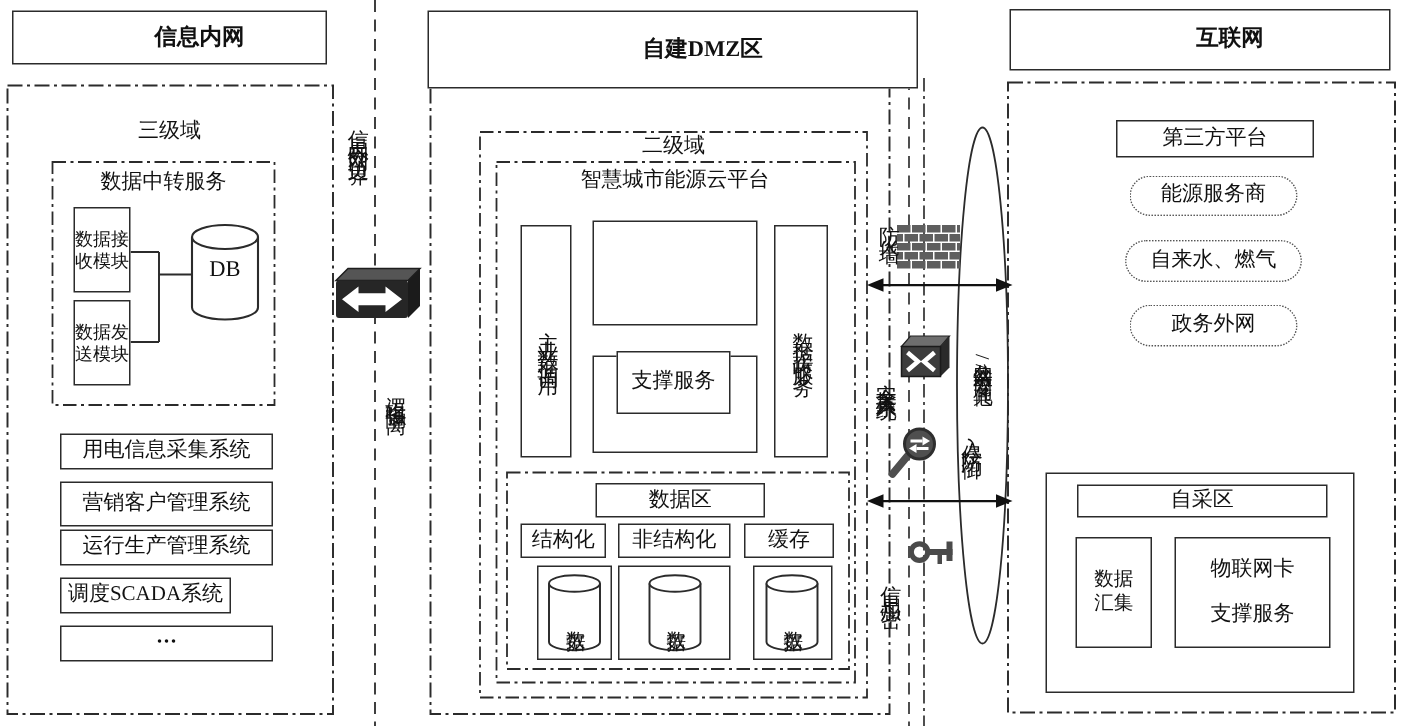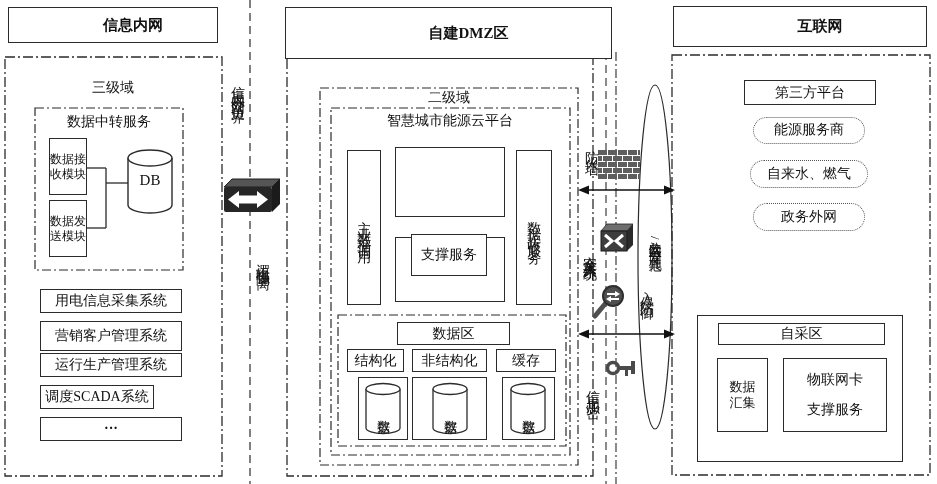--- a/index.html
+++ b/index.html
@@ -11,21 +11,21 @@
   .box{position:absolute;box-sizing:border-box;border:1.5px solid #2b2b2b;background:#fff;
        display:flex;align-items:center;justify-content:center;text-align:center;
        font-size:14px;line-height:1.25;}
   .label{position:absolute;box-sizing:border-box;display:flex;align-items:center;justify-content:center;
          text-align:center;font-size:14px;line-height:1.2;background:transparent;}
   .hdr{font-weight:bold;font-size:15px;padding-left:40px;}
   .v{writing-mode:vertical-rl;text-orientation:mixed;}
   .capsule{border:1.6px dotted #555;border-radius:14px;font-size:14px;}
   .sm{font-size:12px;}
   .wrap56{display:block;width:58px;margin:0 auto;}
-  .wrap34{display:block;width:34px;margin:0 auto;}
+  .wrap34{display:block;width:34px;margin:0 auto;font-family:Liberation Mono, monospace;}
   .ls4{letter-spacing:4px;} .ls3{letter-spacing:3px;} .ls6{letter-spacing:6px;}
   .ls5{letter-spacing:5px;} .ls2{letter-spacing:2px;}
   .net{font-size:13px;letter-spacing:1px;}
   .cylTxt{font-size:13px;letter-spacing:1px;}
   .iot{flex-direction:column;justify-content:space-evenly;}
 </style>
 </head>
 <body>
 
 <div id="stage">

